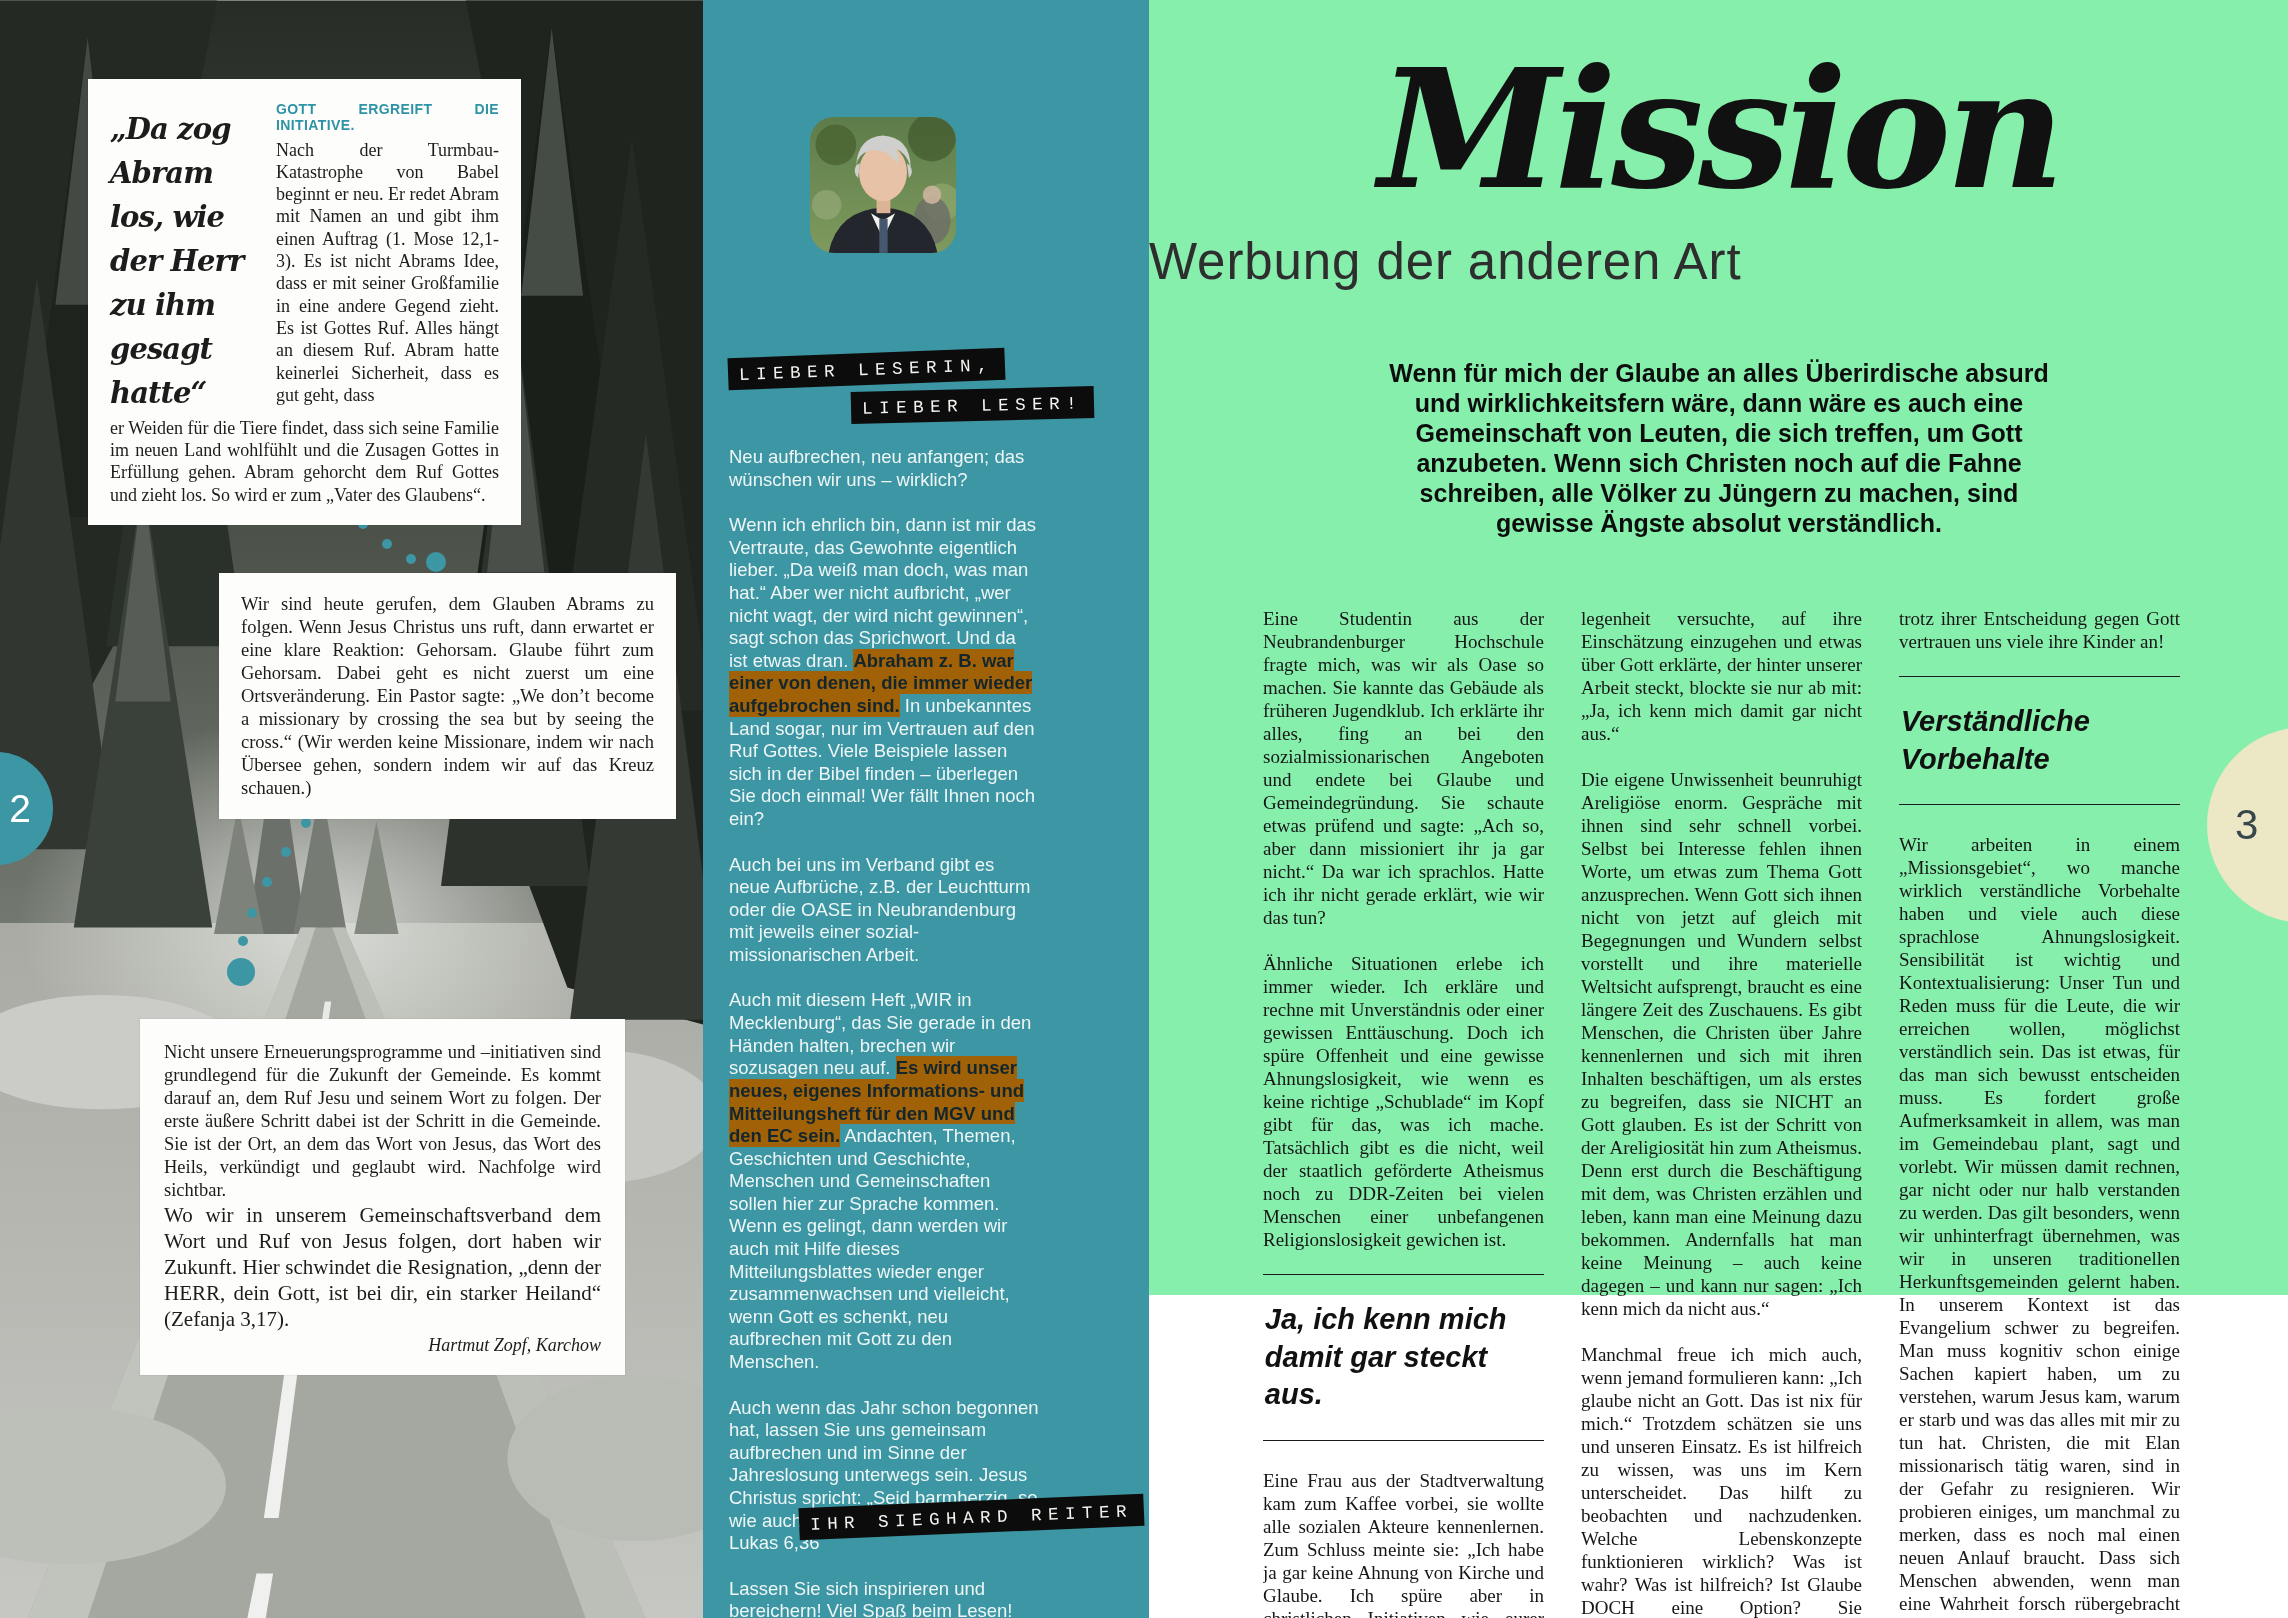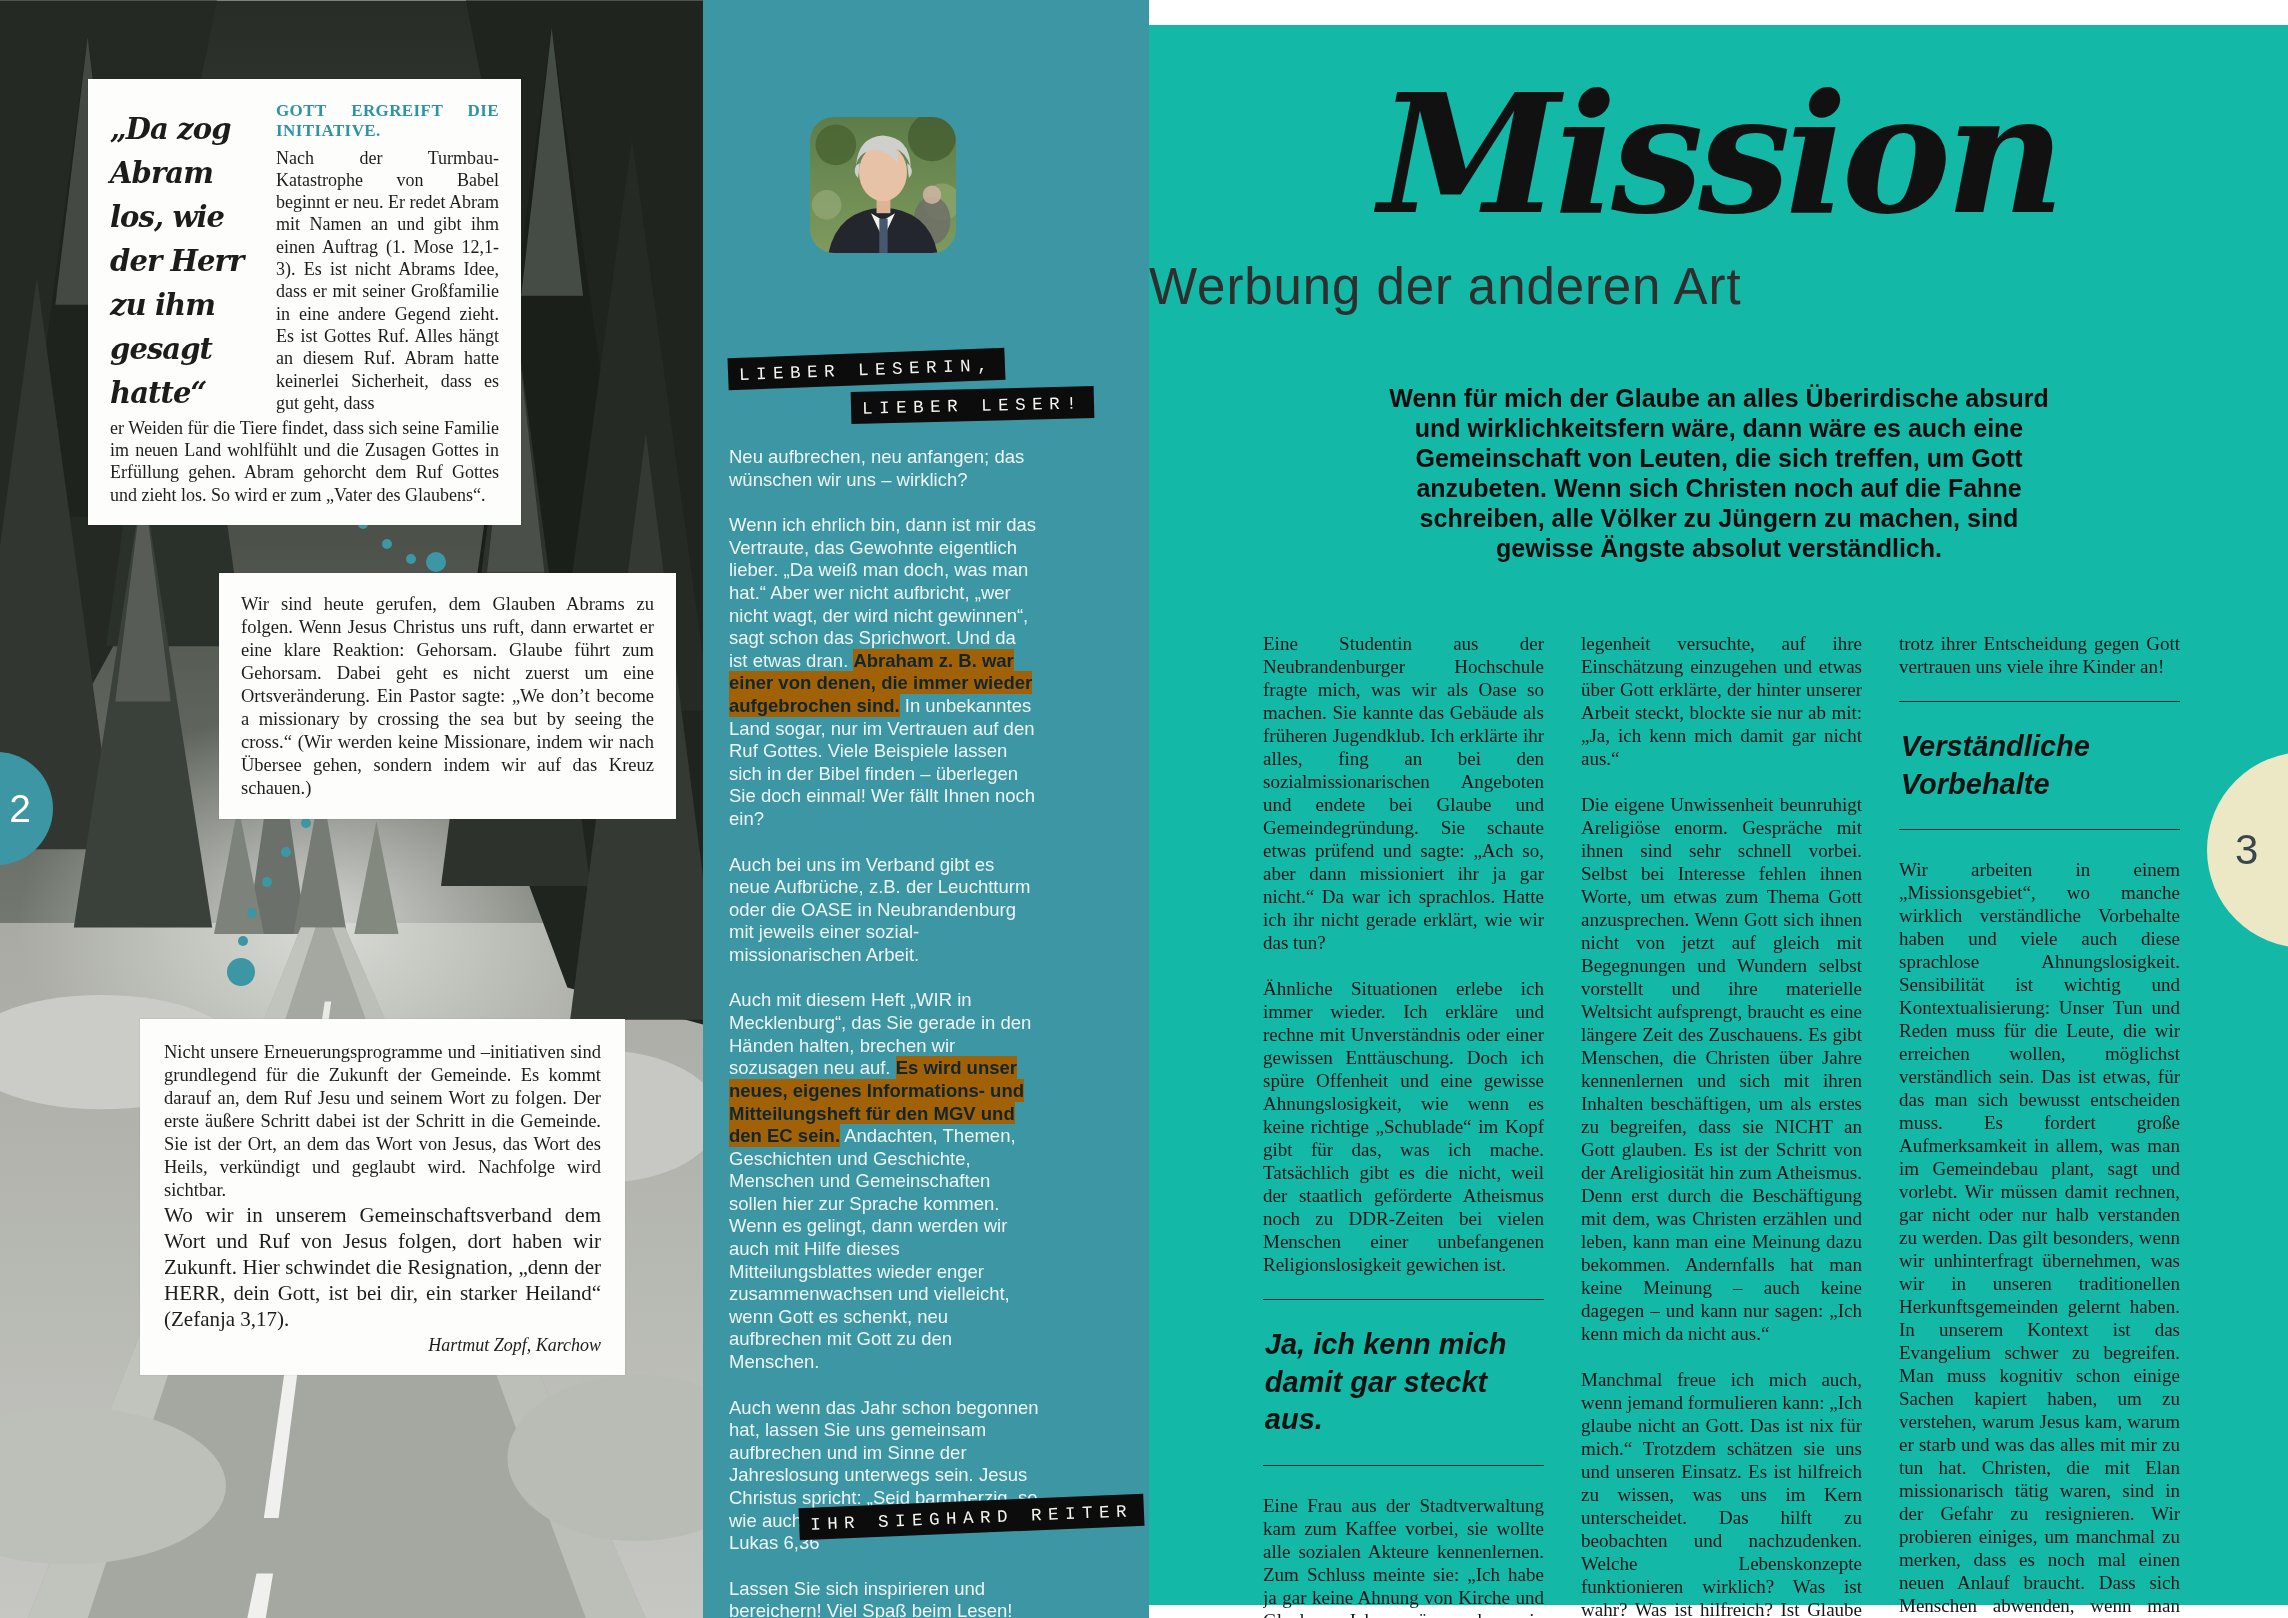--- a/index.html
+++ b/index.html
@@ -10,22 +10,22 @@
   #photo-panel{position:absolute;left:0;top:0;width:703px;height:1619px;overflow:hidden;}
   #photo-panel svg{display:block;}
 
   .white-box{position:absolute;background:#fdfdfb;color:#1c1c1c;
              font-family:"Liberation Serif",serif;box-shadow:0 0 0 0.9px rgba(0,0,0,.04);}
   #quote-box{left:88px;top:79px;width:389px;padding:22px 22px 18.5px;}
   #quote-box .qb-top{display:flex;}
   .script{font-family:"DejaVu Serif",serif;font-style:italic;font-weight:bold;}
   #quote-box .quote{width:155px;font-size:29px;line-height:1.52;padding-top:5.5px;letter-spacing:-0.9px;}
   #quote-box .qb-right{flex:1;padding-left:11px;}
-  .teal-head{color:#2e93a6;font-family:Liberation Serif, serif;font-weight:bold;
-             font-size:17px;letter-spacing:0.4px;text-align:justify;text-align-last:justify;margin:0 0 5.5px;}
+  .teal-head{color:#2e93a6;font-family:Liberation Sans, sans-serif;font-weight:bold;
+             font-size:14px;letter-spacing:0.4px;text-align:justify;text-align-last:justify;margin:0 0 5.5px;}
   .serif-body{font-size:18px;line-height:1.24;text-align:justify;margin:0;}
   #quote-box .wide{margin-top:1.8px;}
 
   #called-box{left:219px;top:573px;width:413px;padding:20px 22px;}
   #renewal-box{left:140px;top:1019px;width:437px;padding:22px 24px 18.5px;}
   #renewal-box .author{font-style:italic;text-align:right;margin:3.7px 0 0;font-size:18px;}
 
   .dot{position:absolute;border-radius:50%;background:#3d96a4;}
 
   .page-circle{position:absolute;border-radius:50%;display:flex;align-items:center;
@@ -43,21 +43,21 @@
          font-size:17.5px;letter-spacing:6.5px;padding:6.5px 11px 5.5px;white-space:nowrap;}
   #stamp-1{left:25px;top:353px;transform:rotate(-2.2deg);}
   #stamp-2{left:148px;top:389px;transform:rotate(-1.4deg);}
   #editorial-text{position:absolute;left:26px;top:446px;width:310px;color:#eef6f6;
                   font-size:18.5px;line-height:22.6px;}
   #editorial-text p{margin:0 0 23px;}
   mark.hl{background:#a16207;color:#14262d;font-weight:bold;padding:0.9px 0;}
   #stamp-sig{left:96px;top:1501px;transform:rotate(-2.4deg);}
 
   
-  #right-page{position:absolute;left:1149px;top:0;width:1140px;height:1580px;background:#14b8a6;color:#151515;margin-top:25px;}
+  #right-page{position:absolute;left:1149px;top:0;width:1140px;height:1295px;background:#86efac;color:#151515;}
   #mission-title{position:absolute;left:0;top:48px;width:100%;text-align:center;
                  font-size:164px;letter-spacing:-5.5px;color:#111;line-height:1;}
   #mission-subtitle{position:absolute;left:0;top:232px;width:100%;text-align:left;
                     font-weight:300;font-size:51px;letter-spacing:0.9px;color:#2e2e2e;}
   #mission-intro{position:absolute;left:50%;top:358px;transform:translateX(-50%);width:674px;
                  text-align:center;font-weight:bold;font-size:25px;line-height:1.2;color:#0d0d0d;}
   #columns{position:absolute;left:114px;top:607px;width:917px;height:1012px;
            display:grid;grid-template-columns:repeat(3,1fr);column-gap:37px;overflow:hidden;}
   .col{font-family:"Liberation Serif",serif;font-size:19px;line-height:23px;
        text-align:justify;color:#161616;}

